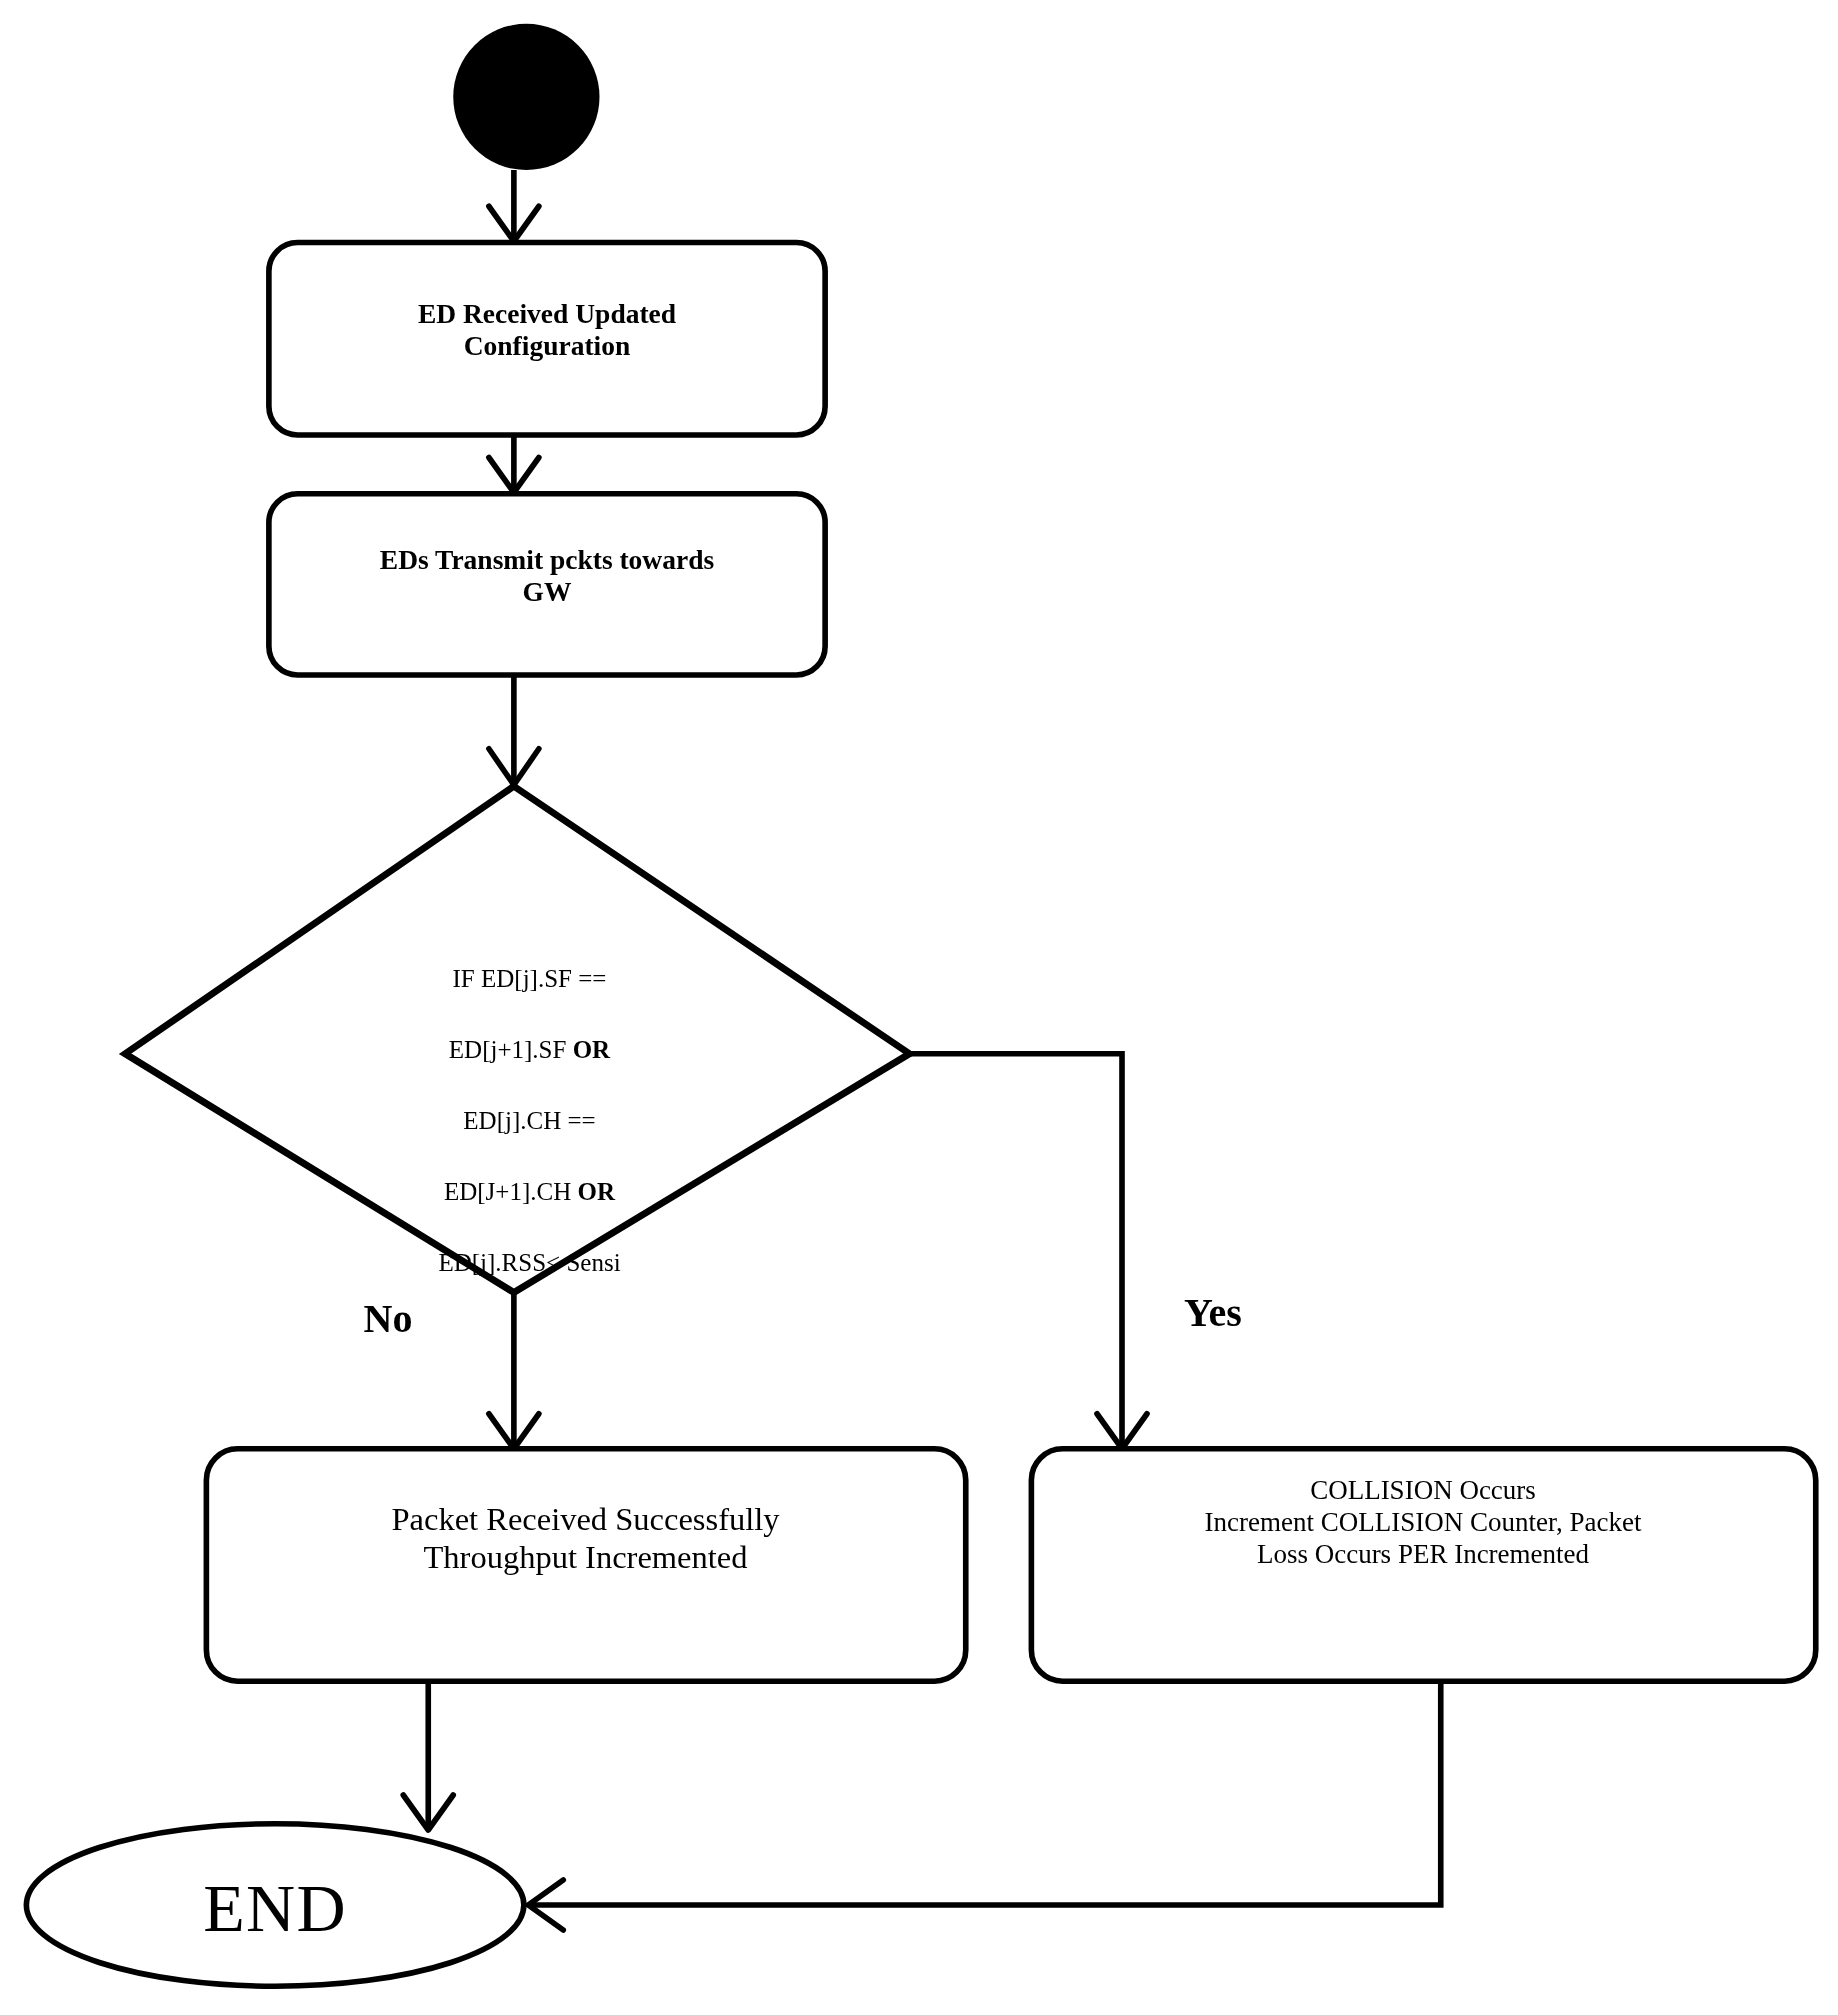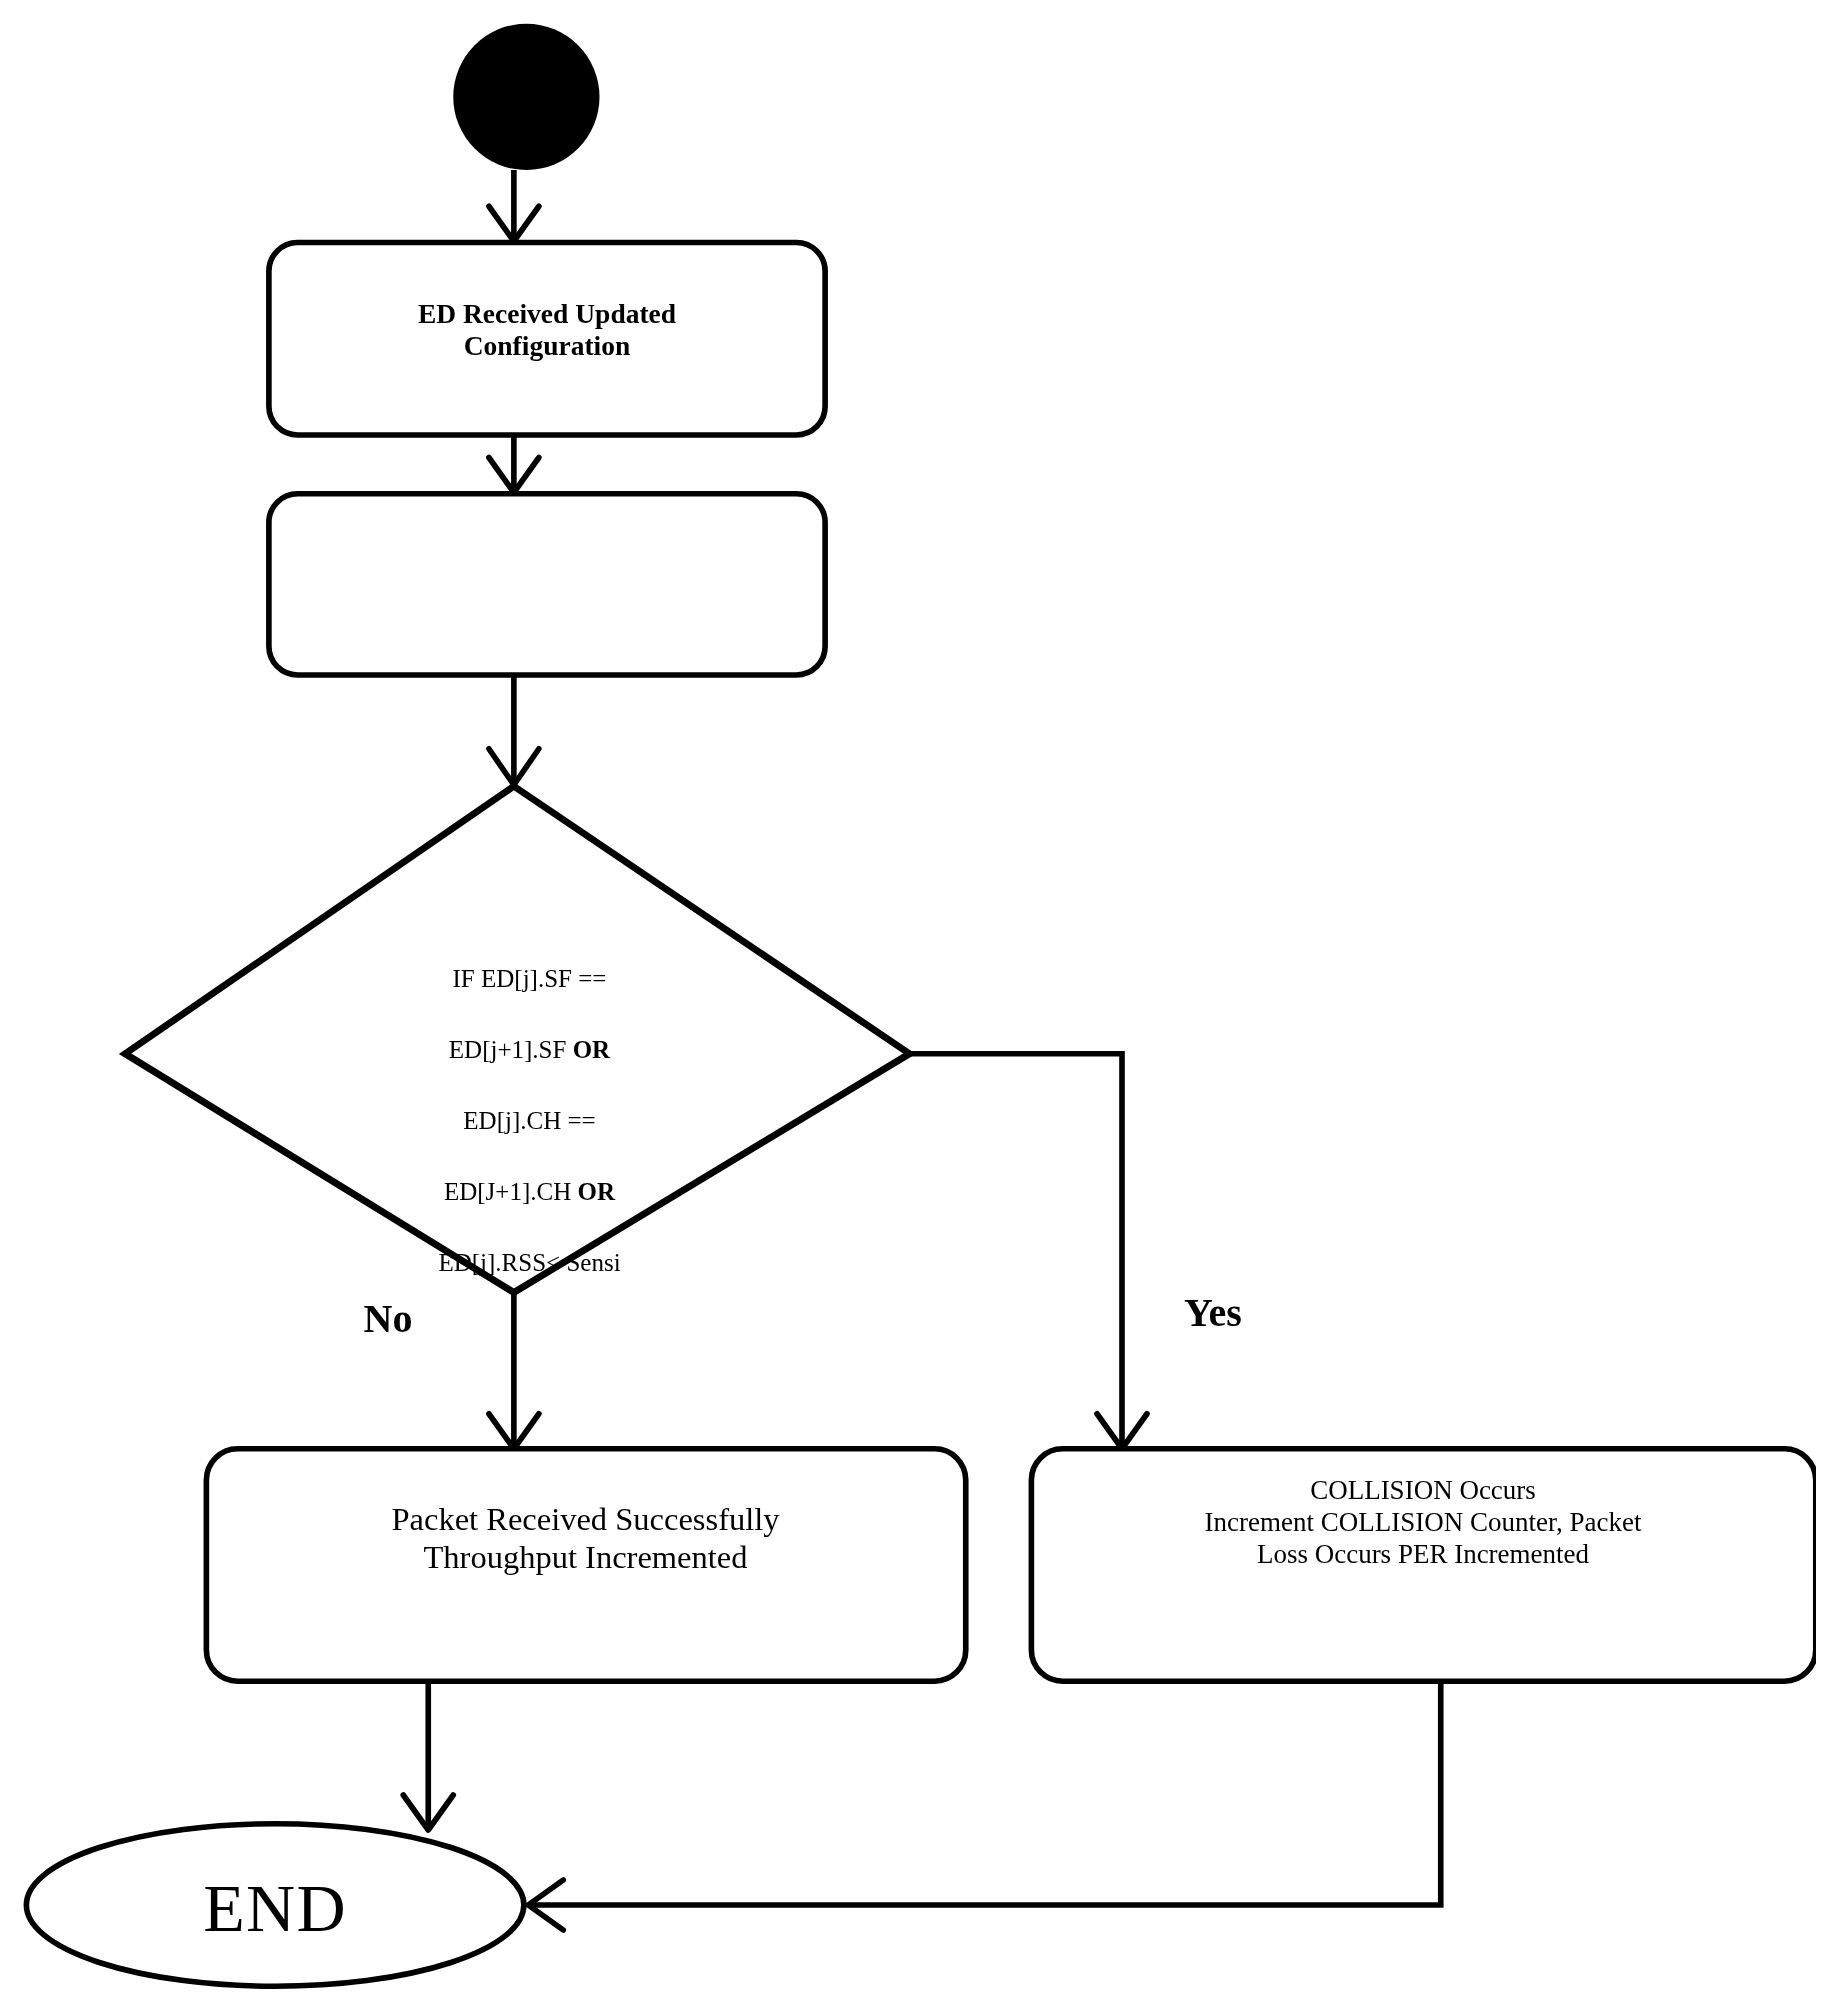--- a/index.html
+++ b/index.html
@@ -8,20 +8,21 @@
     padding: 0;
     background: #ffffff;
   }
   #page {
     position: relative;
     width: 1816px;
     height: 2015px;
     background: #ffffff;
     overflow: hidden;
     font-family: "Liberation Serif", "DejaVu Serif", serif;
+    padding-left: 23px;
   }
   svg.layer {
     position: absolute;
     top: 0;
     left: 0;
     width: 1839px;
     height: 2015px;
   }
   .shape-stroke {
     fill: #ffffff;
@@ -115,20 +116,22 @@
 
     <path class="conn" d="M 2305 2690 L 2305 3048 L 845 3048" stroke-width="9"></path>
     <path class="arrowhead" d="M 901 3008 L 845 3048 L 901 3088"></path>
 
     <ellipse class="shape-stroke" cx="440" cy="3048" rx="398" ry="130" stroke-width="9"></ellipse>
   </svg>
 
   <div class="lbl box-label" style="left:269px; top:298px; width:556px;">ED Received Updated
 Configuration</div>
 
+  <div class="lbl box-label" style="left:269px; top:544px; width:556px;">EDs Transmit pckts towards
+GW</div>
 
   <div class="lbl diamond-label" style="left:323px; top:925px; width:413px;">
     <div>IF ED[j].SF ==</div>
     <div><span>ED[j+1].SF </span><b>OR</b></div>
     <div>ED[j].CH ==</div>
     <div><span>ED[J+1].CH </span><b>OR</b></div>
     <div>ED[j].RSS&lt; Sensi</div>
   </div>
 
   <div class="lbl branch-label" style="left:313px; top:1295px; width:150px;">No</div>

